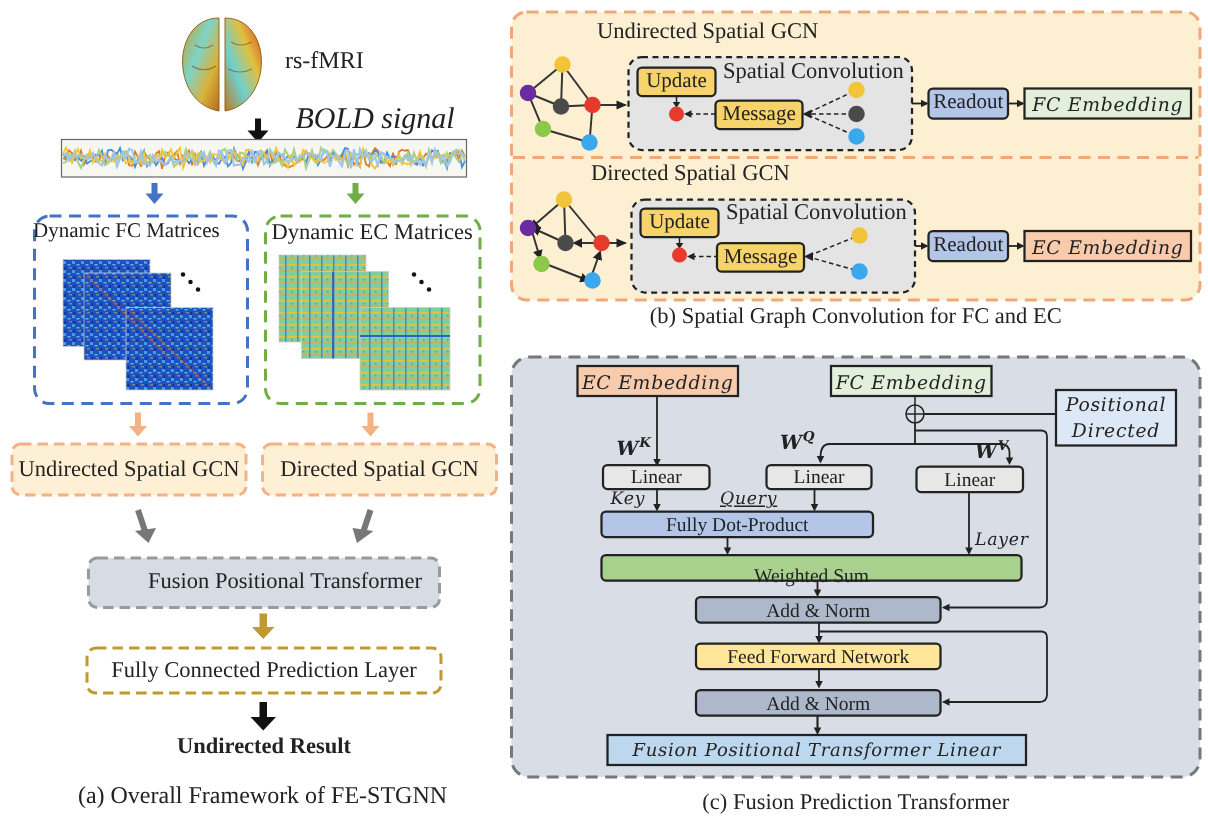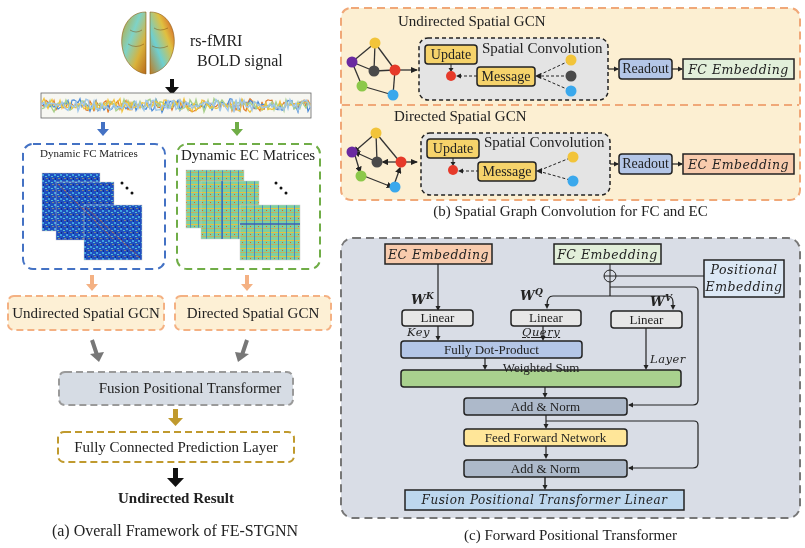--- a/index.html
+++ b/index.html
@@ -146,22 +146,22 @@
 
     <rect x="58" y="432" width="236" height="30" rx="6" fill="none" stroke="#c09a2e" stroke-width="2" stroke-dasharray="7,4"></rect>
 
     <g>
       <rect x="173" y="468" width="5" height="11" fill="#111"></rect>
       <path d="M167,478 L184,478 L175.5,487 Z" fill="#111"></path>
     </g>
   </svg>
 
   <div class="txt" style="left:190px;top:32px;font-size:16px;">rs-fMRI</div>
-  <div class="txt" style="left:197px;top:52px;font-size:16px;">BOLD signal</div>
-  <div class="txt" style="left:40px;top:147px;font-size:11px;">Dynamic FC Matrices</div>
+  <div class="txt" style="left:197px;top:68px;font-size:20px;font-style:italic;">BOLD signal</div>
+  <div class="txt" style="left:22px;top:147px;font-size:14px;">Dynamic FC Matrices</div>
   <div class="txt" style="left:181px;top:147px;font-size:15px;">Dynamic EC Matrices</div>
   <div class="box" style="left:8px;top:296px;width:156px;height:34px;font-size:15px;">Undirected Spatial GCN</div>
   <div class="box" style="left:175px;top:296px;width:156px;height:34px;font-size:15px;">Directed Spatial GCN</div>
   <div class="box" style="left:59px;top:372px;width:262px;height:33px;font-size:15px;">Fusion Positional Transformer</div>
   <div class="box" style="left:58px;top:432px;width:236px;height:30px;font-size:15px;">Fully Connected Prediction Layer</div>
   <div class="txt c" style="left:58px;top:490px;width:236px;font-size:15px;font-weight:bold;">Undirected Result</div>
   <div class="txt c" style="left:40px;top:522px;width:270px;font-size:16px;">(a) Overall Framework of FE-STGNN</div>
 </div>
 
 <div>
@@ -334,36 +334,36 @@
     <line x1="545" y1="477" x2="545" y2="487" stroke="#222" stroke-width="1.4"></line>
     <path d="M542.5,485 L545,490 L547.5,485 Z" fill="#222"></path>
 
     <rect x="405" y="490" width="279" height="20" fill="#bdd7ee" stroke="#222" stroke-width="1.5"></rect>
   </svg>
 
   <div class="box it" style="left:385px;top:244px;width:107px;height:20px;font-size:12.5px;">EC Embedding</div>
   <div class="box it" style="left:554px;top:244px;width:107px;height:20px;font-size:12.5px;">FC Embedding</div>
   <div class="txt it c" style="left:704px;top:261px;width:80px;font-size:12.5px;line-height:17px;">
     <div>Positional</div>
-    <div>Embedding</div>
+    <div>Directed</div>
   </div>
 
   <div class="txt it" style="left:411px;top:291px;font-size:13px;font-weight:bold;"><span>W</span><sup style="font-size:9px;">K</sup></div>
   <div class="txt it" style="left:520px;top:287px;font-size:13px;font-weight:bold;"><span>W</span><sup style="font-size:9px;">Q</sup></div>
   <div class="txt it" style="left:650px;top:293px;font-size:13px;font-weight:bold;"><span>W</span><sup style="font-size:9px;">V</sup></div>
 
   <div class="box" style="left:402px;top:310px;width:71px;height:16px;font-size:13px;">Linear</div>
   <div class="box" style="left:511px;top:310px;width:70px;height:16px;font-size:13px;">Linear</div>
   <div class="box" style="left:611px;top:311px;width:71px;height:17px;font-size:13px;">Linear</div>
 
   <div class="txt it" style="left:407px;top:325px;font-size:11.5px;">Key</div>
-  <div class="txt it" style="left:522px;top:325px;font-size:11.5px;text-decoration:underline;">Query</div>
+  <div class="txt it" style="left:480px;top:325px;font-size:11.5px;text-decoration:underline;">Query</div>
   <div class="txt it" style="left:650px;top:352px;font-size:11.5px;">Layer</div>
 
   <div class="box" style="left:401px;top:341px;width:181px;height:17px;font-size:13px;">Fully Dot-Product</div>
-  <div class="box" style="left:401px;top:360px;width:280px;height:15px;font-size:13px;font-family:Liberation Serif, serif;">Weighted Sum</div>
+  <div class="box" style="left:401px;top:376px;width:280px;height:15px;font-size:13px;font-family:Liberation Serif, serif;">Weighted Sum</div>
   <div class="box" style="left:464px;top:398px;width:163px;height:17px;font-size:13px;">Add &amp; Norm</div>
   <div class="box" style="left:464px;top:429px;width:163px;height:17px;font-size:13px;">Feed Forward Network</div>
   <div class="box" style="left:464px;top:460px;width:163px;height:17px;font-size:13px;">Add &amp; Norm</div>
   <div class="box it" style="left:405px;top:490px;width:279px;height:20px;font-size:12px;">Fusion Positional Transformer Linear</div>
 
-  <div class="txt c" style="left:341px;top:527px;width:459px;font-size:15px;">(c) Forward Positional Transformer</div>
+  <div class="txt c" style="left:341px;top:527px;width:459px;font-size:15px;">(c) Fusion Prediction Transformer</div>
 </div>
 
 </body></html>

